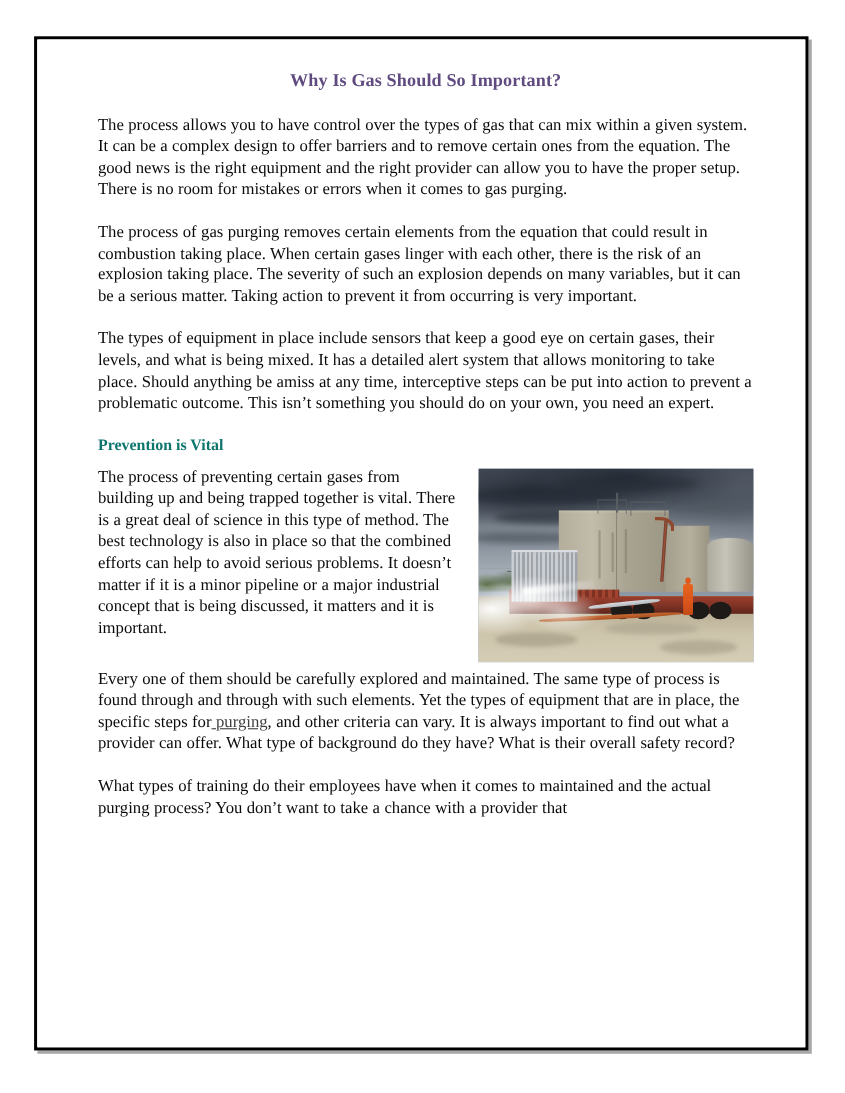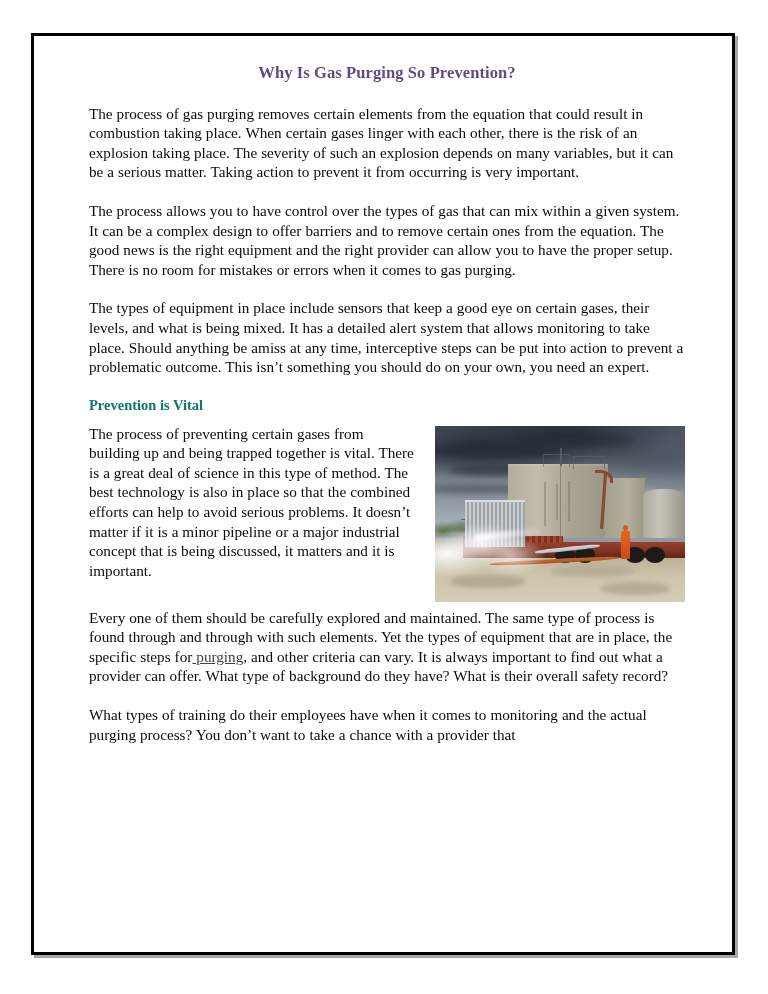--- a/index.html
+++ b/index.html
@@ -385,25 +385,25 @@
 
   .clearfix::after { content: ""; display: block; clear: both; }
 </style>
 </head>
 <body>
 
 <div class="page-sheet">
   <div class="page-inner">
     <div class="doc-body">
 
-      <h1 class="doc-title">Why Is Gas Purging So Prevention?</h1>
+      <h1 class="doc-title">Why Is Gas Should So Important?</h1>
+
+      <p class="para">The process allows you to have control over the types of gas that can mix within a given system. It can be a complex design to offer barriers and to remove certain ones from the equation. The good news is the right equipment and the right provider can allow you to have the proper setup. There is no room for mistakes or errors when it comes to gas purging.</p>
 
       <p class="para">The process of gas purging removes certain elements from the equation that could result in combustion taking place. When certain gases linger with each other, there is the risk of an explosion taking place. The severity of such an explosion depends on many variables, but it can be a serious matter. Taking action to prevent it from occurring is very important.</p>
-
-      <p class="para">The process allows you to have control over the types of gas that can mix within a given system. It can be a complex design to offer barriers and to remove certain ones from the equation. The good news is the right equipment and the right provider can allow you to have the proper setup. There is no room for mistakes or errors when it comes to gas purging.</p>
 
       <p class="para">The types of equipment in place include sensors that keep a good eye on certain gases, their levels, and what is being mixed. It has a detailed alert system that allows monitoring to take place. Should anything be amiss at any time, interceptive steps can be put into action to prevent a problematic outcome. This isn’t something you should do on your own, you need an expert.</p>
 
       <h2 class="doc-subhead">Prevention is Vital</h2>
 
       <div class="clearfix">
 
         <figure class="photo-float" title="Industrial gas purging operation: a silver GTS nitrogen tanker unit on a red trailer venting white vapor beside concrete storage silos under storm clouds, with a worker in orange coveralls">
           <div class="photo-stage">
             <div class="sky"></div>
@@ -454,17 +454,17 @@
             <div class="vapor"></div>
             <div class="vapor-jet"></div>
           </div>
         </figure>
 
         <p class="para tight">The process of preventing certain gases from building up and being trapped together is vital. There is a great deal of science in this type of method. The best technology is also in place so that the combined efforts can help to avoid serious problems. It doesn’t matter if it is a minor pipeline or a major industrial concept that is being discussed, it matters and it is important.</p>
       </div>
 
       <p class="para"><span>Every one of them should be carefully explored and maintained. The same type of process is found through and through with such elements. Yet the types of equipment that are in place, the specific steps for</span><a class="inline-link" href="#"> purging</a><span>, and other criteria can vary. It is always important to find out what a provider can offer. What type of background do they have? What is their overall safety record?</span></p>
 
-      <p class="para">What types of training do their employees have when it comes to monitoring and the actual purging process? You don’t want to take a chance with a provider that</p>
+      <p class="para">What types of training do their employees have when it comes to maintained and the actual purging process? You don’t want to take a chance with a provider that</p>
 
     </div>
   </div>
 </div>
 
 </body></html>

